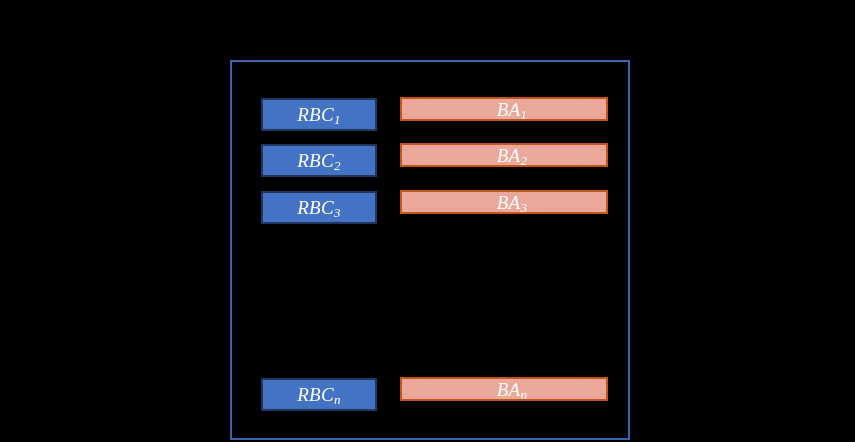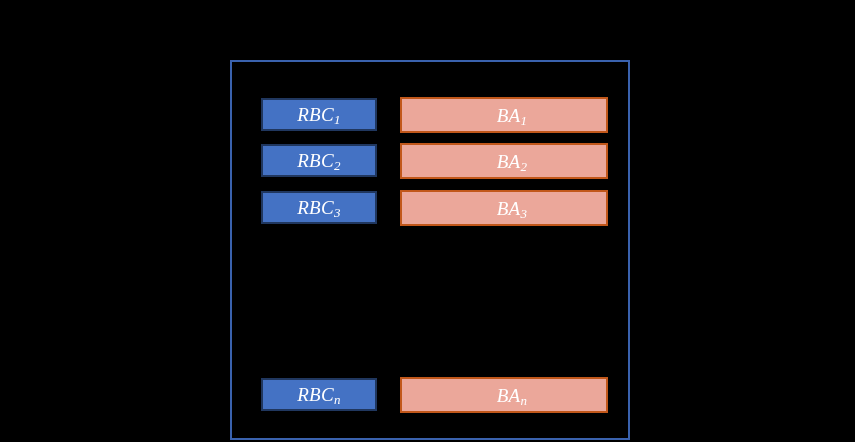--- a/index.html
+++ b/index.html
@@ -64,21 +64,21 @@
     height: 33px;
     top: 1px;
     background: #4472C4;
     border: 2px solid #20375F;
   }
 
   
   .cell-ba {
     left: 168px;         
     width: 208px;        
-    height: 36px;
+    height: 24px;
     top: 0px;
     background: #EBA79A;
     border: 2px solid #C1571A;
     padding-left: 16px;
   }
 
   .sub {
     font-size: 13px;
     vertical-align: sub;
     font-style: italic;

